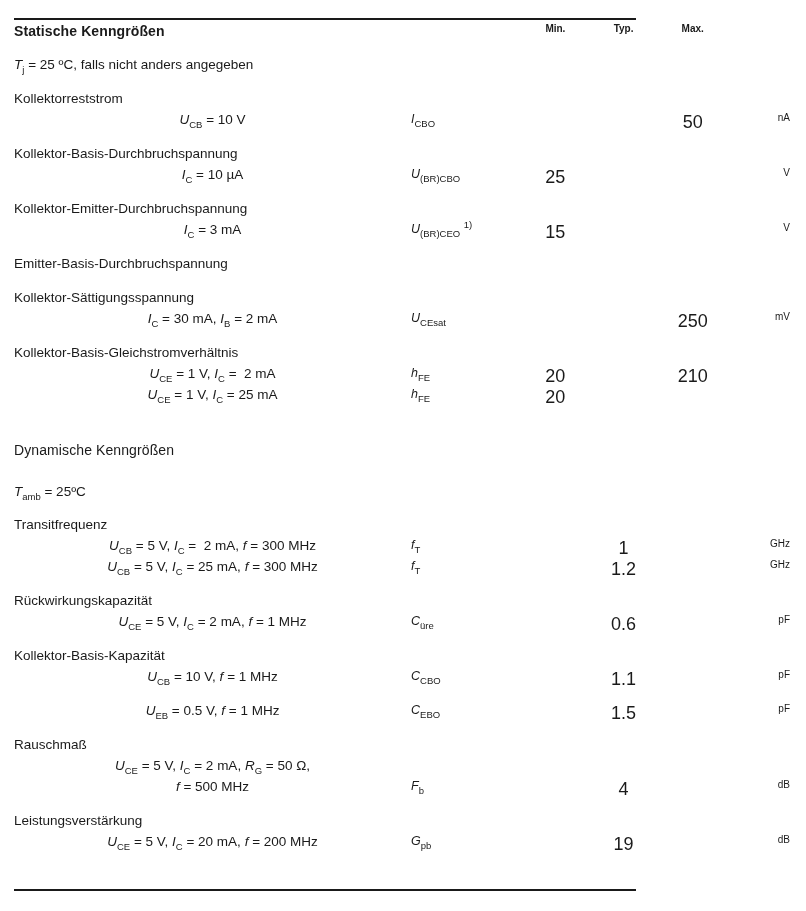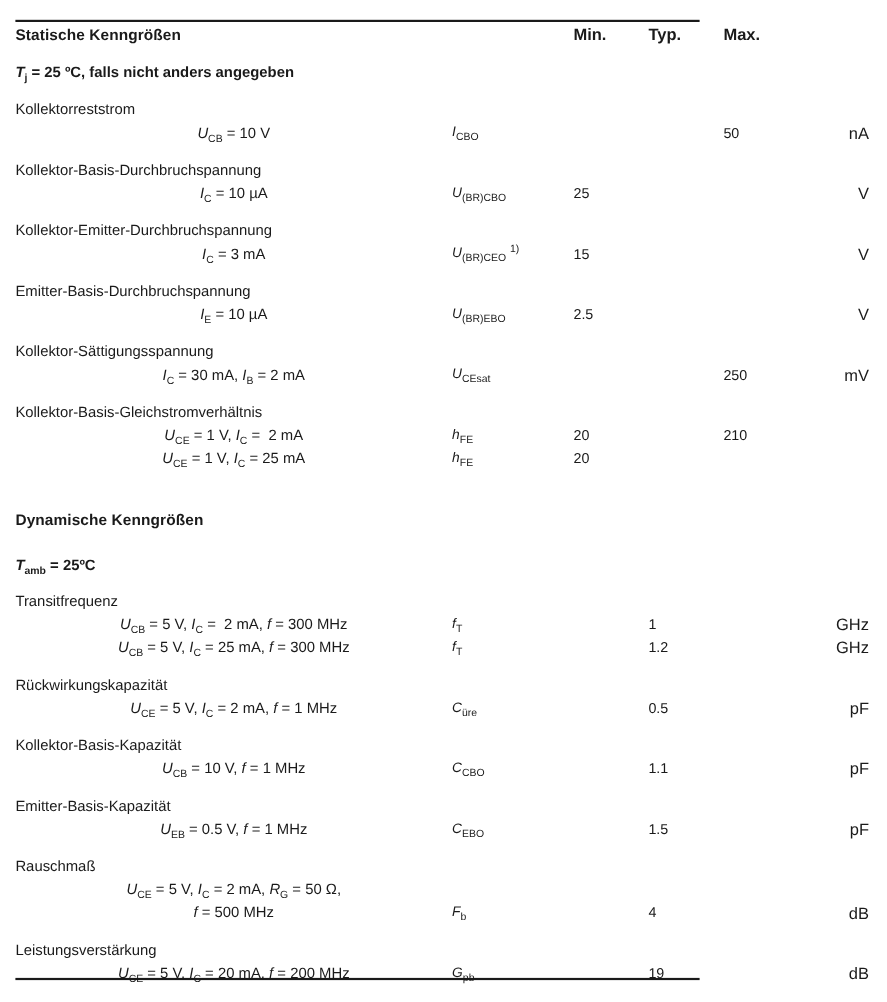--- a/index.html
+++ b/index.html
@@ -50,54 +50,55 @@
   .col-min    { width: 68px;  text-align: center; }
   .col-typ    { width: 68px;  text-align: center; }
   .col-max    { width: 70px;  text-align: center; }
   .col-unit   { width: 62px;  text-align: right; padding-right: 4px !important; }
 
   .hdr-row td {
     font-weight: bold;
     padding-bottom: 2px;
   }
   .sec-title {
-    font-weight: bold;
+    font-weight: normal;
     font-size: 14px;
     letter-spacing: 0.1px;
   }
   .hdr-col {
     font-weight: bold;
-    font-size: 15px;
+    font-size: 10px;
+    text-align: center;
   }
   .hdr-col.max { padding-right: 0; }
 
   .cond {
     padding-left: 46px;
     font-size: 13.5px;
-    font-weight: bold;
   }
   .name {
     padding-left: 30px;
     font-size: 13.5px;
     margin-top: 11px;
   }
   .sub {
     padding-left: 46px;
     font-size: 13.5px;
     text-align: center;
   }
   .sym {
     font-size: 12.5px;
     margin-top: 28px;
   }
   .val {
-    font-size: 13px;
+    font-size: 18px;
+    text-align: center;
   }
   .unit {
-    font-size: 15px;
+    font-size: 10px;
     text-align: right;
     padding-right: 4px;
   }
   i { font-style: italic; }
   sub {
     font-size: 9.5px;
     font-style: normal;
     line-height: 0;
   }
   sup {
@@ -201,28 +202,20 @@
       </tr>
 
       <tr class="sp-s">
           <td colspan="6"></td>
         </tr>
 
       <tr class="line-h">
         <td class="name">Emitter-Basis-Durchbruchspannung</td>
         <td colspan="5"></td>
       </tr>
-      <tr class="line-h">
-        <td class="sub"><i>I</i><sub>E</sub> = 10 µA</td>
-        <td class="sym"><i>U</i><sub>(BR)EBO</sub></td>
-        <td class="val">2.5</td>
-        <td class="val"></td>
-        <td class="val"></td>
-        <td class="unit">V</td>
-      </tr>
 
       <tr class="sp-s">
           <td colspan="6"></td>
         </tr>
 
       <tr class="line-h">
         <td class="name">Kollektor-Sättigungsspannung</td>
         <td colspan="5"></td>
       </tr>
       <tr class="line-h">
@@ -307,21 +300,21 @@
         </tr>
 
       <tr class="line-h">
         <td class="name">Rückwirkungskapazität</td>
         <td colspan="5"></td>
       </tr>
       <tr class="line-h">
         <td class="sub"><i>U</i><sub>CE</sub> = 5 V, <i>I</i><sub>C</sub> = 2 mA, <i>f</i> = 1 MHz</td>
         <td class="sym"><i>C</i><sub>üre</sub></td>
         <td class="val"></td>
-        <td class="val">0.5</td>
+        <td class="val">0.6</td>
         <td class="val"></td>
         <td class="unit">pF</td>
       </tr>
 
       <tr class="sp-s">
           <td colspan="6"></td>
         </tr>
 
       <tr class="line-h">
         <td class="name">Kollektor-Basis-Kapazität</td>
@@ -334,24 +327,20 @@
         <td class="val">1.1</td>
         <td class="val"></td>
         <td class="unit">pF</td>
       </tr>
 
       <tr class="sp-s">
           <td colspan="6"></td>
         </tr>
 
       <tr class="line-h">
-        <td class="name">Emitter-Basis-Kapazität</td>
-        <td colspan="5"></td>
-      </tr>
-      <tr class="line-h">
         <td class="sub"><i>U</i><sub>EB</sub> = 0.5 V, <i>f</i> = 1 MHz</td>
         <td class="sym"><i>C</i><sub>EBO</sub></td>
         <td class="val"></td>
         <td class="val">1.5</td>
         <td class="val"></td>
         <td class="unit">pF</td>
       </tr>
 
       <tr class="sp-s">
           <td colspan="6"></td>

